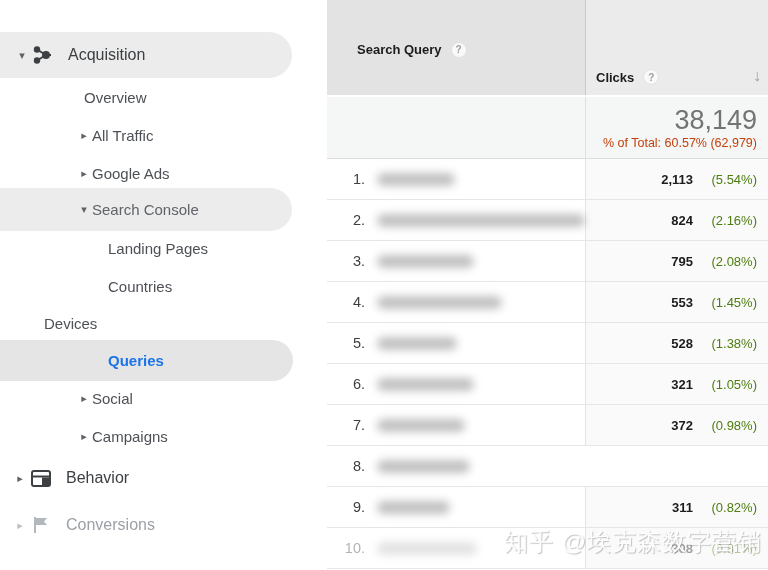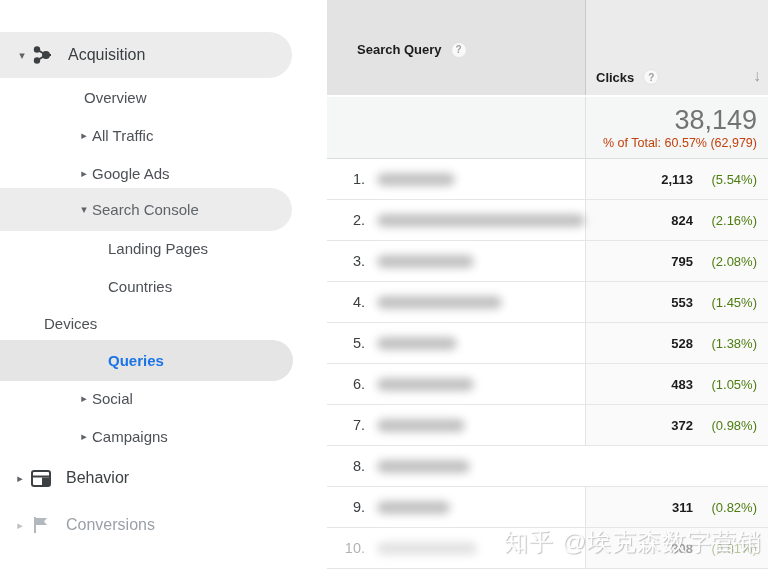--- a/index.html
+++ b/index.html
@@ -235,21 +235,21 @@
           <span class="val">528</span>
           <span class="pct">(1.38%)</span>
         </div>
     </div>
     <div class="row">
       <div class="cell-q">
           <span class="rank">6.</span>
           <span class="blob" style="width: 97px;"></span>
         </div>
       <div class="cell-c">
-          <span class="val">483</span>
+          <span class="val">321</span>
           <span class="pct">(1.05%)</span>
         </div>
     </div>
     <div class="row">
       <div class="cell-q">
           <span class="rank">7.</span>
           <span class="blob" style="width: 88px;"></span>
         </div>
       <div class="cell-c">
           <span class="val">372</span>

